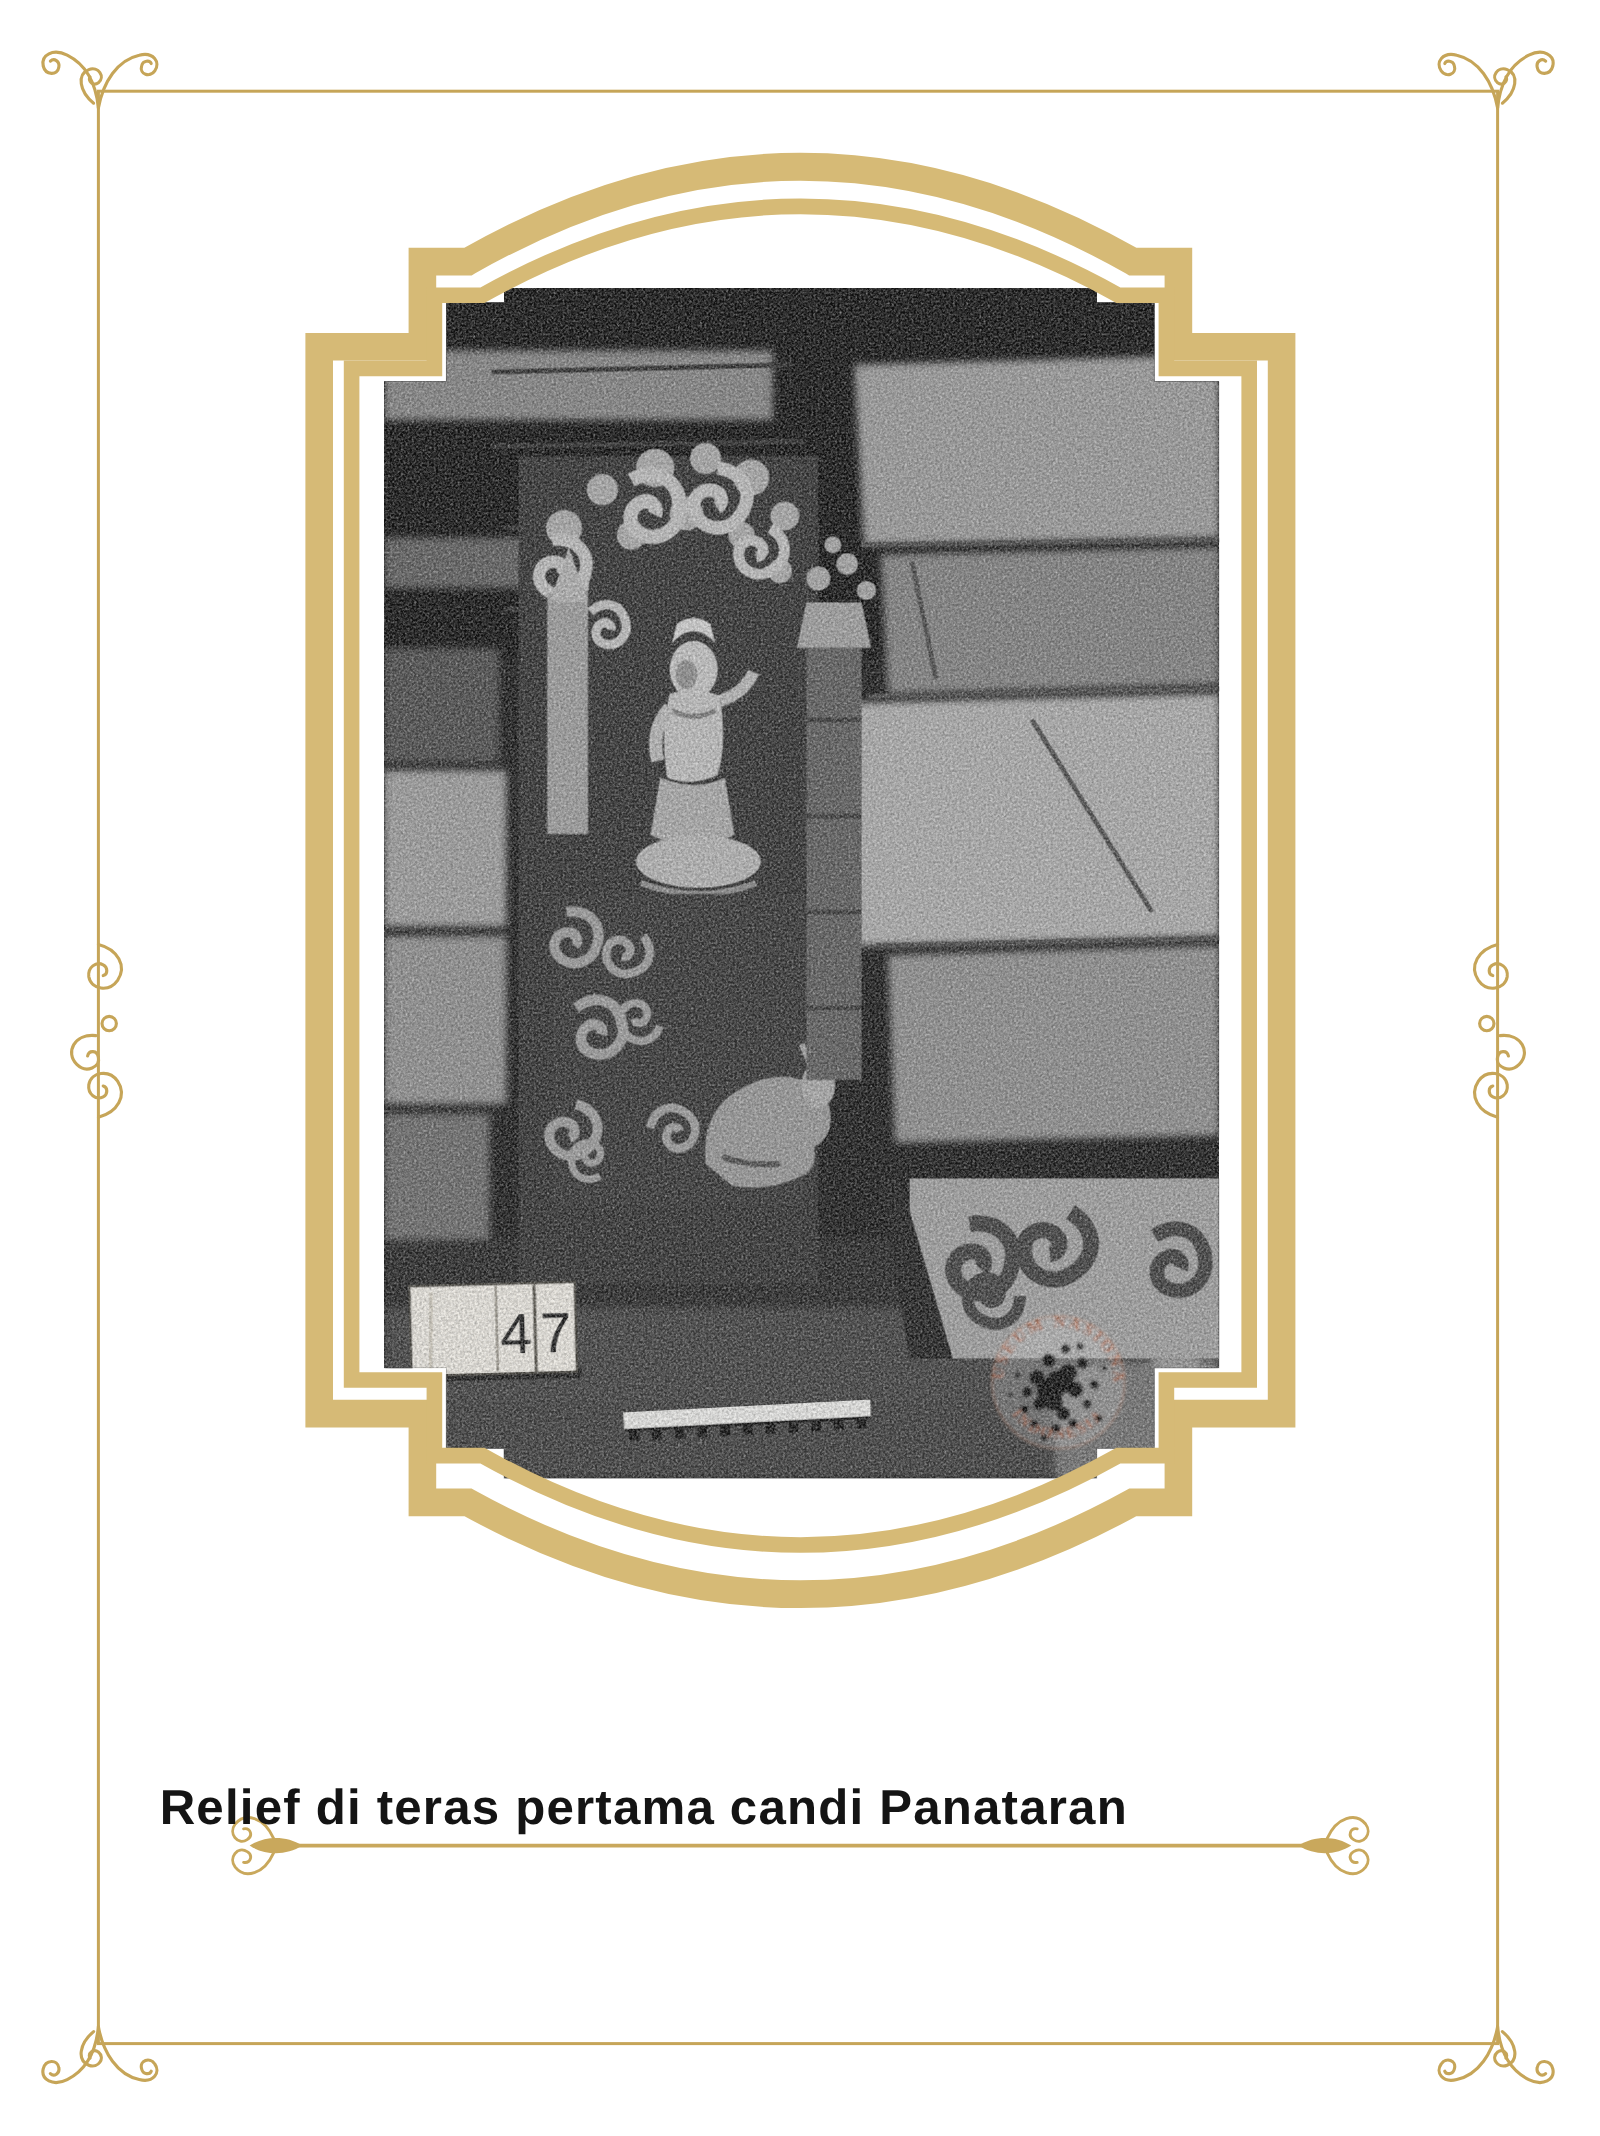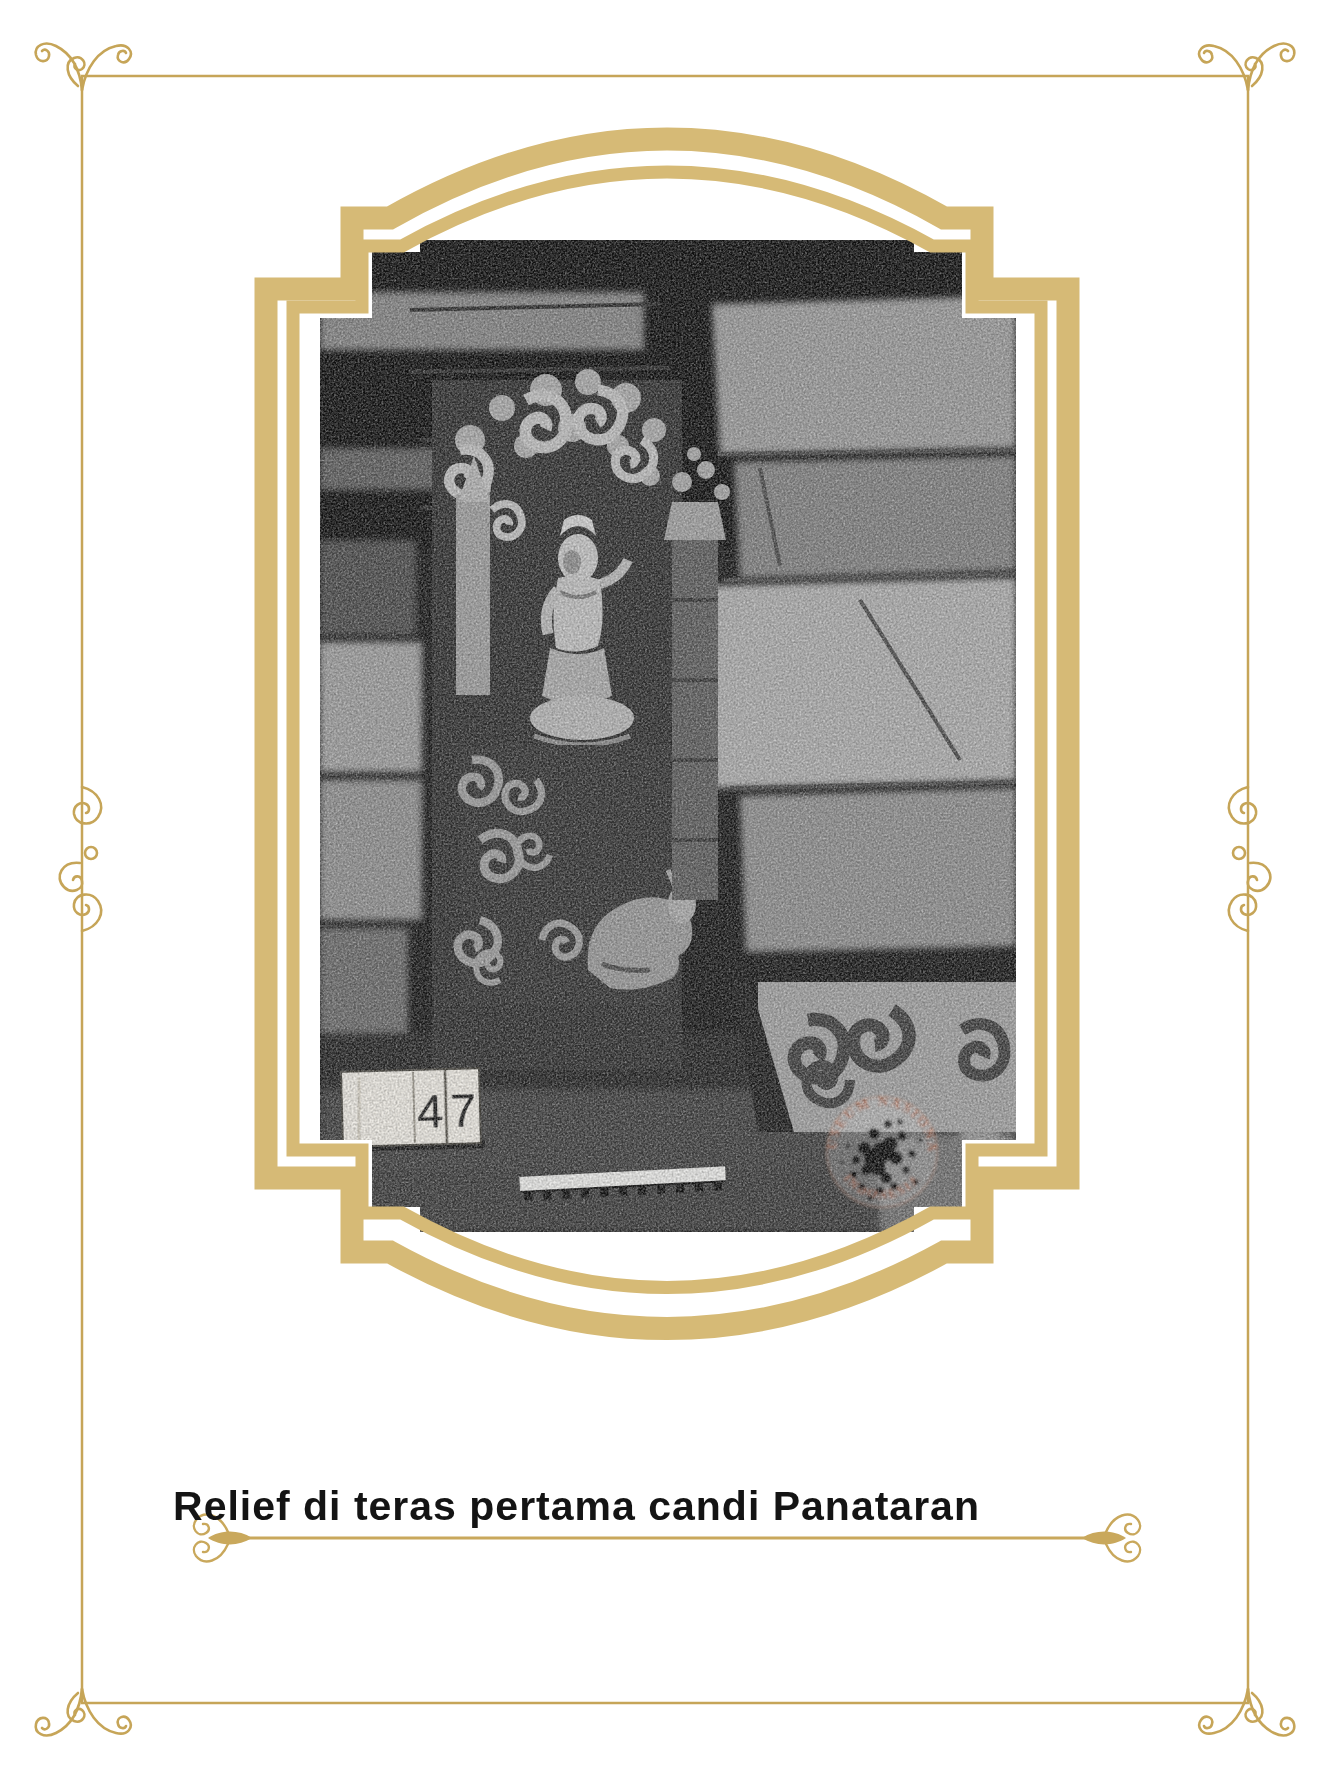--- a/index.html
+++ b/index.html
@@ -3,21 +3,21 @@
 <meta charset="utf-8">
 <style>
   html,body{margin:0;padding:0;background:#ffffff;}
   body{width:1333px;height:1780px;position:relative;overflow:hidden;
        font-family:"Liberation Sans", sans-serif;}
   .abs{position:absolute;}
   #deco{left:0;top:0;width:1333px;height:1780px;}
   #caption{
     left:0;top:1482px;width:1073px;text-align:center;
     font-size:41px;font-weight:bold;letter-spacing:1px;color:#141414;
-    font-family:"Liberation Sans", sans-serif;line-height:48px;padding-left:40px;
+    font-family:"Liberation Sans", sans-serif;line-height:48px;
   }
 </style>
 </head>
 <body>
 
 <svg id="photo-svg" class="abs" style="left:320px;top:240px" width="696" height="992" viewBox="0 0 696 992">
   <defs>
     <clipPath id="openingClip">
       <polygon points="0,78 52,78 52,12 100,12 100,0 594,0 594,12 642,12 642,78 696,78
                        696,900 642,900 642,967 594,967 594,992 100,992 100,967 52,967 52,900 0,900"></polygon>

